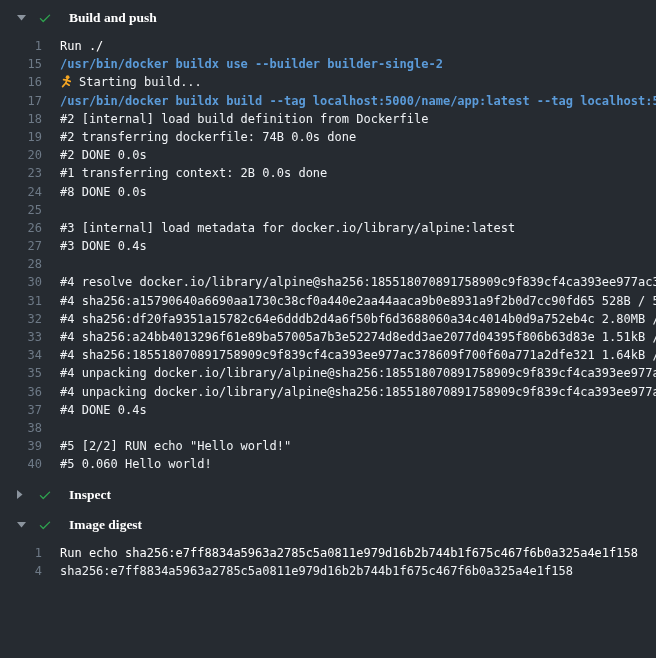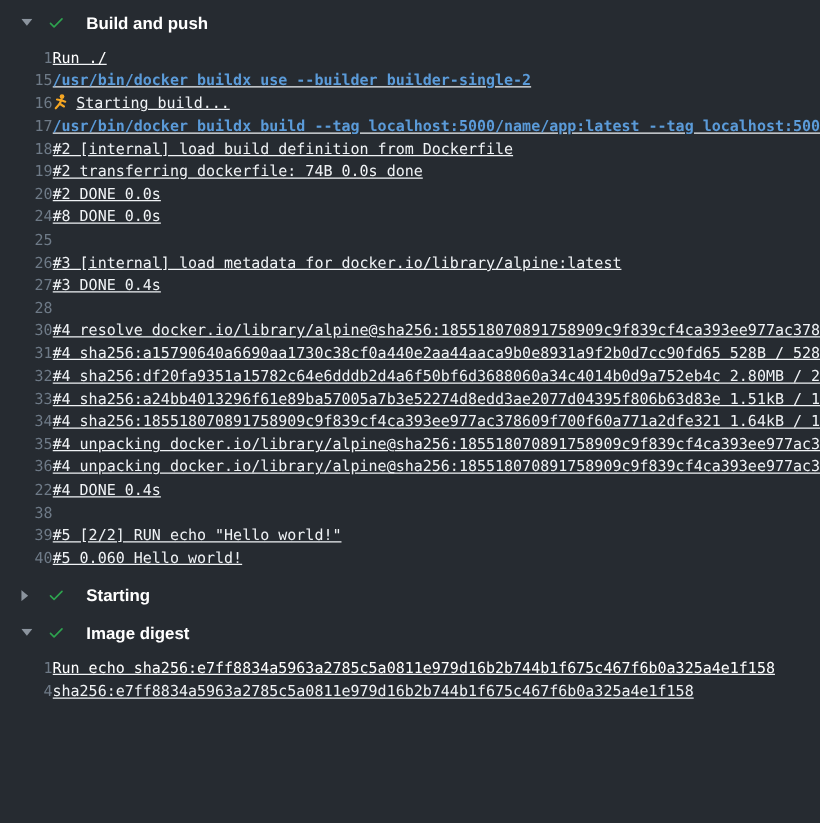--- a/index.html
+++ b/index.html
@@ -14,21 +14,21 @@
     font-size: 12px;
     color: #f0f3f6;
     padding-top: 3px;
   }
   .sec-header {
     display: flex;
     align-items: center;
     height: 30px;
     padding-left: 17px;
     cursor: pointer;
-    font-family: Liberation Sans, sans-serif;
+    font-family: Liberation Serif, serif;
     font-size: 13.5px;
     font-weight: 700;
     color: #ffffff;
   }
   .sec-header .chev {
     width: 10px;
     display: inline-flex;
     justify-content: flex-start;
     margin-right: 11px;
     flex: none;
@@ -50,24 +50,24 @@
   }
   .ln {
     flex: 0 0 42px;
     text-align: right;
     color: #6e7a87;
     cursor: pointer;
     user-select: none;
   }
   .lc {
     flex: 1 1 auto;
+    margin-left: 18px;
     position: relative;
     overflow: hidden;
     white-space: pre;
-    text-decoration: underline;
   }
   .t-plain { color: #f0f3f6; }
   .t-command { color: #5b9bd9; font-weight: bold; }
   .t-group { color: #ffffff; }
   .emoji {
     display: inline-block;
     vertical-align: -2px;
     margin-right: 6px;
   }
 </style>
@@ -100,51 +100,52 @@
                   <path d="M7 5.2 L10.2 6.4"></path>
                   <path d="M6.8 5.2 L3.6 4.6"></path>
                   <path d="M5.8 8 L9.2 10.2"></path>
                   <path d="M5.8 8 L2.6 11.6"></path>
                 </g>
               </svg><span class="t-plain">Starting build...</span></span></div>
           <div class="log-line"><span class="ln">17</span><span class="lc"><span class="t-command">/usr/bin/docker buildx build --tag localhost:5000/name/app:latest --tag localhost:5000</span></span></div>
           <div class="log-line"><span class="ln">18</span><span class="lc"><span class="t-plain">#2 [internal] load build definition from Dockerfile</span></span></div>
           <div class="log-line"><span class="ln">19</span><span class="lc"><span class="t-plain">#2 transferring dockerfile: 74B 0.0s done</span></span></div>
           <div class="log-line"><span class="ln">20</span><span class="lc"><span class="t-plain">#2 DONE 0.0s</span></span></div>
+          <div class="log-line"><span class="ln">23</span><span class="lc"><span class="t-plain">#1 transferring context: 2B 0.0s done</span></span></div>
           <div class="log-line"><span class="ln">24</span><span class="lc"><span class="t-plain">#8 DONE 0.0s</span></span></div>
           <div class="log-line"><span class="ln">25</span><span class="lc"><span class="t-plain"></span></span></div>
           <div class="log-line"><span class="ln">26</span><span class="lc"><span class="t-plain">#3 [internal] load metadata for docker.io/library/alpine:latest</span></span></div>
           <div class="log-line"><span class="ln">27</span><span class="lc"><span class="t-plain">#3 DONE 0.4s</span></span></div>
           <div class="log-line"><span class="ln">28</span><span class="lc"><span class="t-plain"></span></span></div>
           <div class="log-line"><span class="ln">30</span><span class="lc"><span class="t-plain">#4 resolve docker.io/library/alpine@sha256:185518070891758909c9f839cf4ca393ee977ac378609f700f60a771a2dfe321</span></span></div>
           <div class="log-line"><span class="ln">31</span><span class="lc"><span class="t-plain">#4 sha256:a15790640a6690aa1730c38cf0a440e2aa44aaca9b0e8931a9f2b0d7cc90fd65 528B / 528B</span></span></div>
           <div class="log-line"><span class="ln">32</span><span class="lc"><span class="t-plain">#4 sha256:df20fa9351a15782c64e6dddb2d4a6f50bf6d3688060a34c4014b0d9a752eb4c 2.80MB / 2.80MB</span></span></div>
           <div class="log-line"><span class="ln">33</span><span class="lc"><span class="t-plain">#4 sha256:a24bb4013296f61e89ba57005a7b3e52274d8edd3ae2077d04395f806b63d83e 1.51kB / 1.51kB</span></span></div>
           <div class="log-line"><span class="ln">34</span><span class="lc"><span class="t-plain">#4 sha256:185518070891758909c9f839cf4ca393ee977ac378609f700f60a771a2dfe321 1.64kB / 1.64kB</span></span></div>
           <div class="log-line"><span class="ln">35</span><span class="lc"><span class="t-plain">#4 unpacking docker.io/library/alpine@sha256:185518070891758909c9f839cf4ca393ee977ac378609f700f60a771a2dfe321</span></span></div>
           <div class="log-line"><span class="ln">36</span><span class="lc"><span class="t-plain">#4 unpacking docker.io/library/alpine@sha256:185518070891758909c9f839cf4ca393ee977ac378609f700f60a771a2dfe321</span></span></div>
-          <div class="log-line"><span class="ln">22</span><span class="lc"><span class="t-plain">#4 DONE 0.4s</span></span></div>
+          <div class="log-line"><span class="ln">37</span><span class="lc"><span class="t-plain">#4 DONE 0.4s</span></span></div>
           <div class="log-line"><span class="ln">38</span><span class="lc"><span class="t-plain"></span></span></div>
           <div class="log-line"><span class="ln">39</span><span class="lc"><span class="t-plain">#5 [2/2] RUN echo "Hello world!"</span></span></div>
           <div class="log-line"><span class="ln">40</span><span class="lc"><span class="t-plain">#5 0.060 Hello world!</span></span></div>
         </div>
       </div>
       <div class="section">
         <div class="sec-header">
           <span class="chev">
             <svg width="6" height="9" viewBox="0 0 6 9">
               <polygon fill="#8b949e" points="0,0 5.5,4.5 0,9"></polygon>
             </svg>
           </span>
           <span class="check">
             <svg width="14" height="14" viewBox="0 0 16 16">
               <path fill="#2ea44f" d="M13.78 4.22a.75.75 0 010 1.06l-7.25 7.25a.75.75 0 01-1.06 0L2.22 9.28a.75.75 0 111.06-1.06L6 10.94l6.72-6.72a.75.75 0 011.06 0z"></path>
             </svg>
           </span>
-          <span>Starting</span>
+          <span>Inspect</span>
         </div>
       </div>
       <div class="section">
         <div class="sec-header">
           <span class="chev">
             <svg width="9" height="6" viewBox="0 0 9 6">
               <polygon fill="#8b949e" points="0,0 9,0 4.5,5.5"></polygon>
             </svg>
           </span>
           <span class="check">

